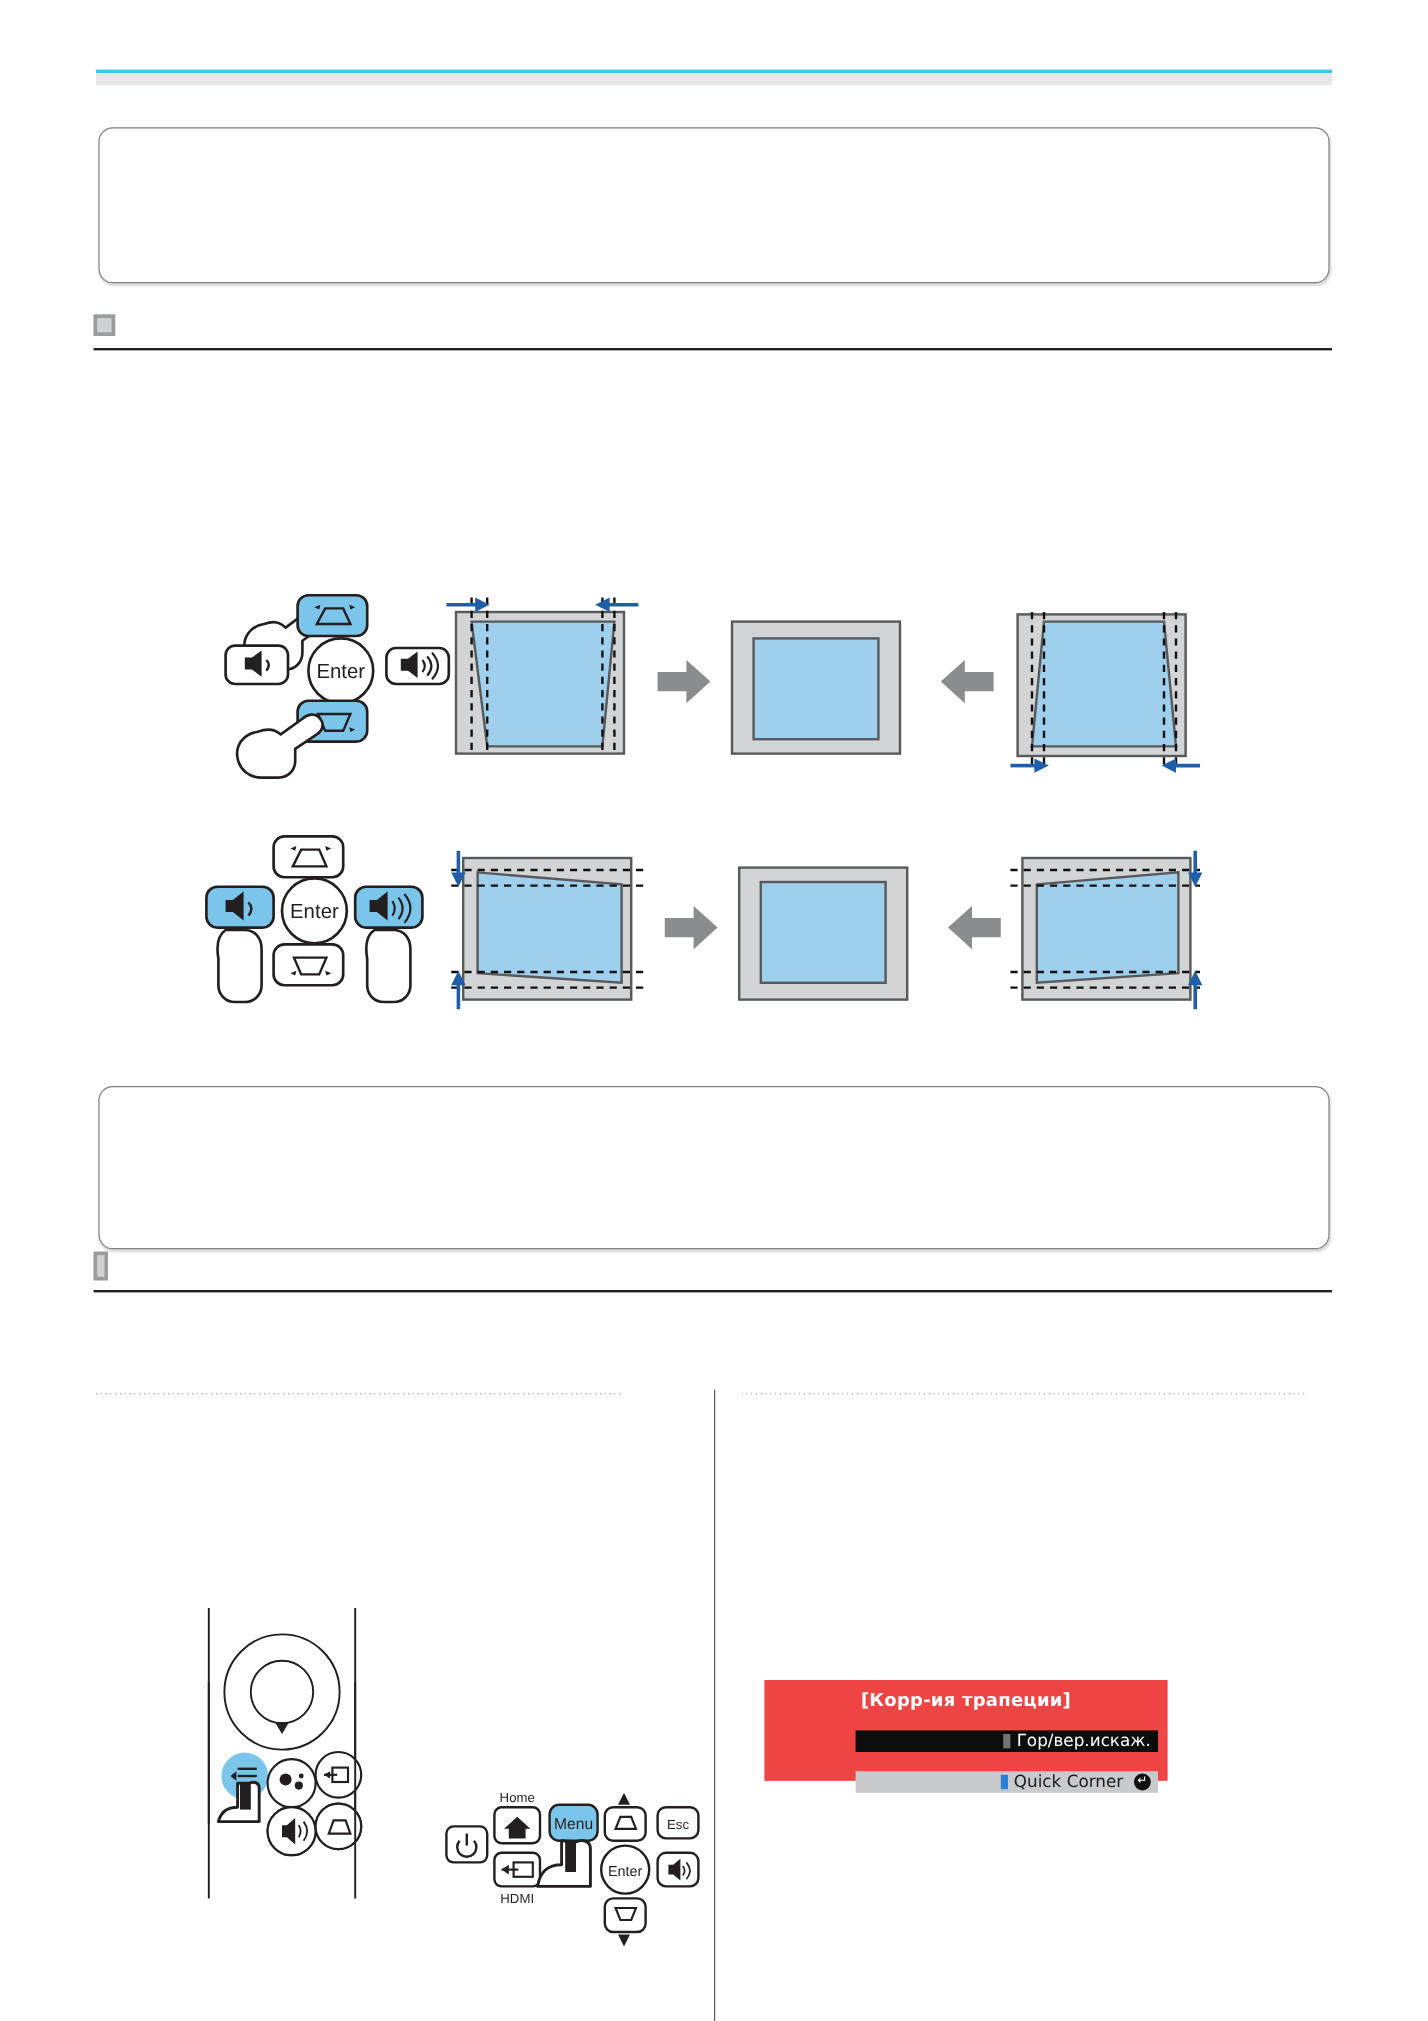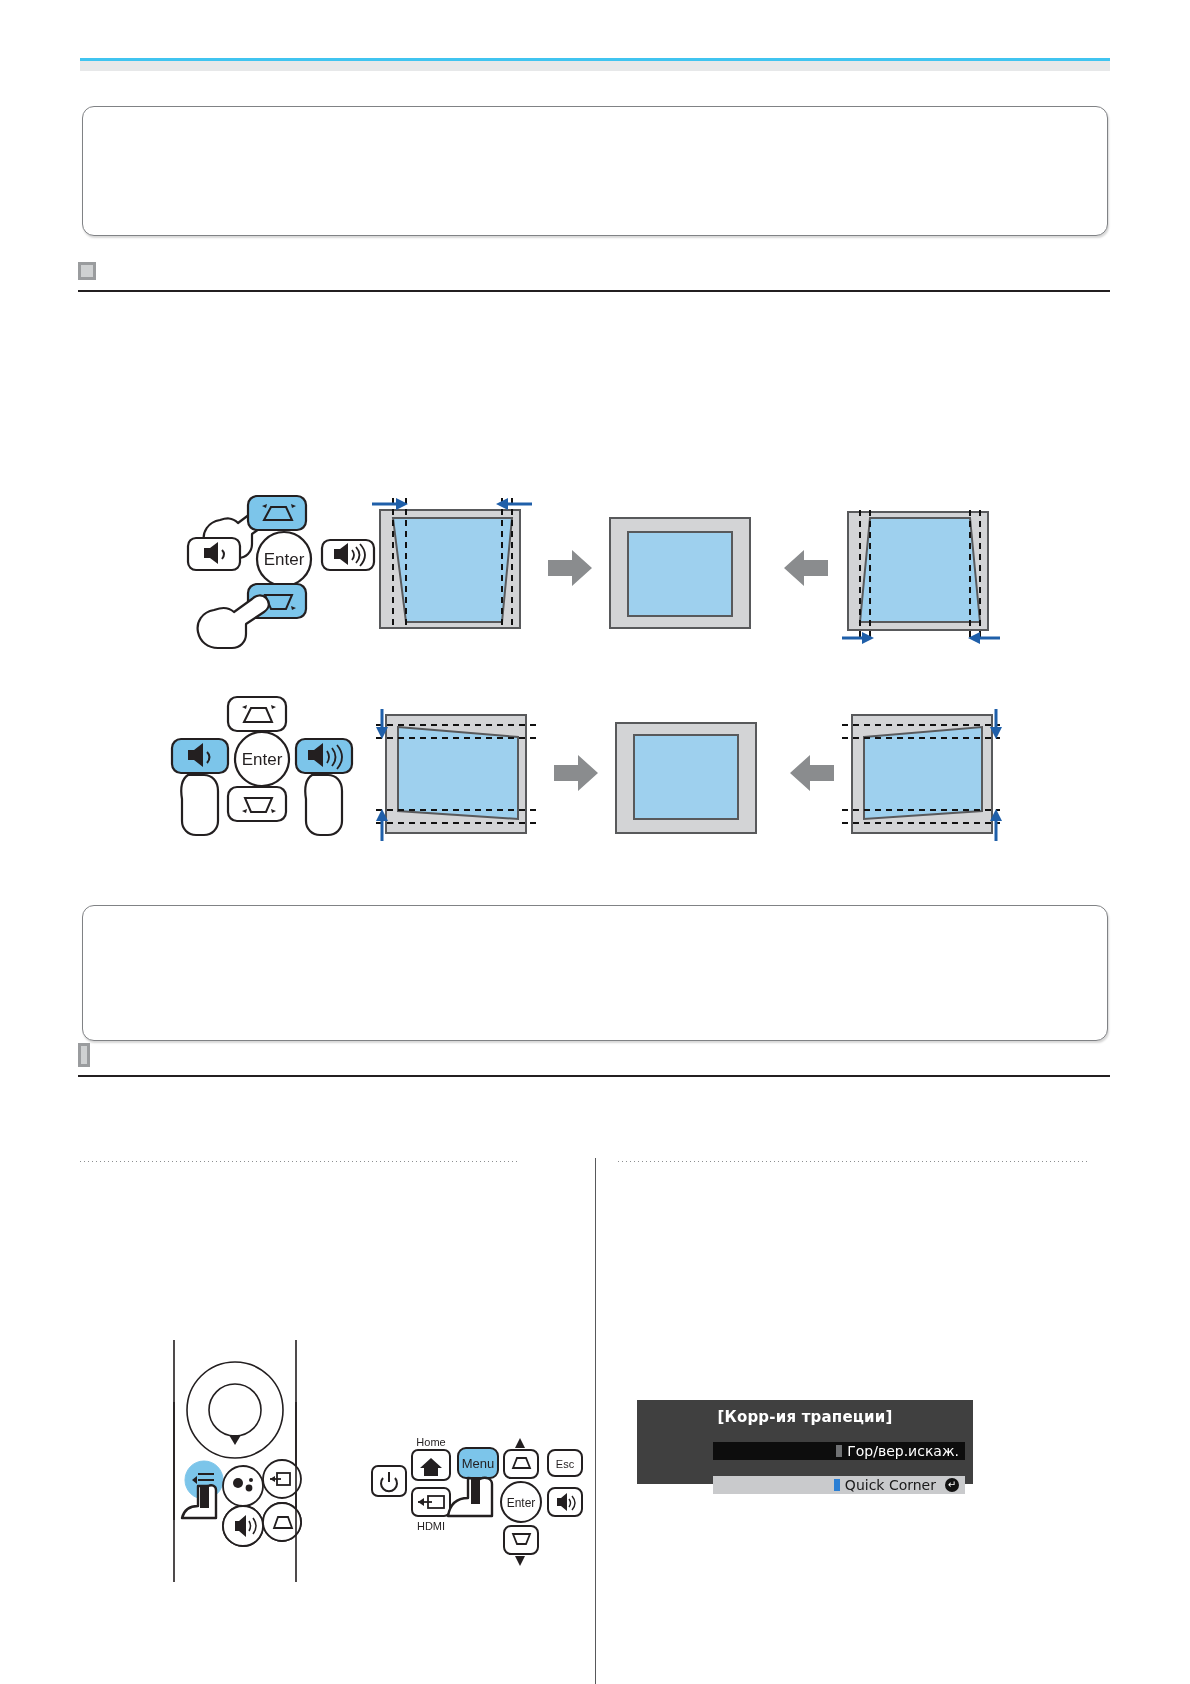--- a/index.html
+++ b/index.html
@@ -37,21 +37,21 @@
   .col-rule{position:absolute;left:595px;top:1158px;width:1px;height:526px;background:#58595b;}
   .dotrule{position:absolute;height:1px;
       background-image:linear-gradient(to right,#8d8f91 0 1px,transparent 1px 4px);
       background-size:4px 1px;background-repeat:repeat-x;}
   #dot-left{left:80px;top:1161px;width:438px;}
   #dot-right{left:618px;top:1161px;width:472px;}
 
   svg{display:block;overflow:visible;}
 
   
-  .osd{position:absolute;left:637px;top:1400px;width:336px;height:84px;background:#404040;
+  .osd{position:absolute;left:637px;top:1400px;width:336px;height:84px;background:#ef4444;
        font-family:"DejaVu Sans","Liberation Sans",sans-serif;}
   .osd-title{position:absolute;left:0;top:8px;width:100%;text-align:center;
        color:#ffffff;font-size:15px;font-weight:bold;letter-spacing:.2px;}
   .osd-row{position:absolute;left:76px;width:252px;height:18px;
        display:flex;align-items:center;justify-content:flex-end;gap:5px;
        font-size:14px;padding-right:6px;box-sizing:border-box;}
   .osd-row.r1{top:42px;background:#0d0d0d;color:#ffffff;}
   .osd-row.r2{top:76px;background:#c9cacc;color:#1a1a1a;}
   .osd-bullet{width:6px;height:12px;background:#6f7173;display:inline-block;}
   .osd-bullet.blue{background:#2b7fd4;}
@@ -324,21 +324,21 @@
         </g>
       </g>
       <circle cx="122" cy="60" r="19" fill="#fff" stroke="#231f20" stroke-width="1.8"></circle>
       <g stroke="#231f20" stroke-width="1.8" fill="none">
         <path d="M114,66 L118,55 L128,55 L132,66 Z"></path>
       </g>
       <path d="M14,-60 L14,120 M136,-60 L136,120" stroke="#231f20" stroke-width="1.6" fill="none"></path>
     </svg>
   </div>
 
-  <div style="position:absolute;left:370px;top:1400px;width:190px;height:180px;">
+  <div style="position:absolute;left:370px;top:1456px;width:190px;height:180px;">
     <svg width="190" height="180" viewBox="0 0 190 180">
 
       <rect x="2" y="66" width="34" height="30" rx="6" fill="#fff" stroke="#231f20" stroke-width="2"></rect>
       <g stroke="#231f20" stroke-width="2" fill="none">
         <path d="M13,78 a8,8 0 1,0 12,0"></path>
           <line x1="19" y1="72" x2="19" y2="82"></line>
       </g>
 
       <text x="61" y="46" text-anchor="middle" font-size="11" fill="#231f20" font-family="Liberation Sans, sans-serif">Home</text>
       <rect x="42" y="50" width="38" height="30" rx="6" fill="#fff" stroke="#231f20" stroke-width="2"></rect>

